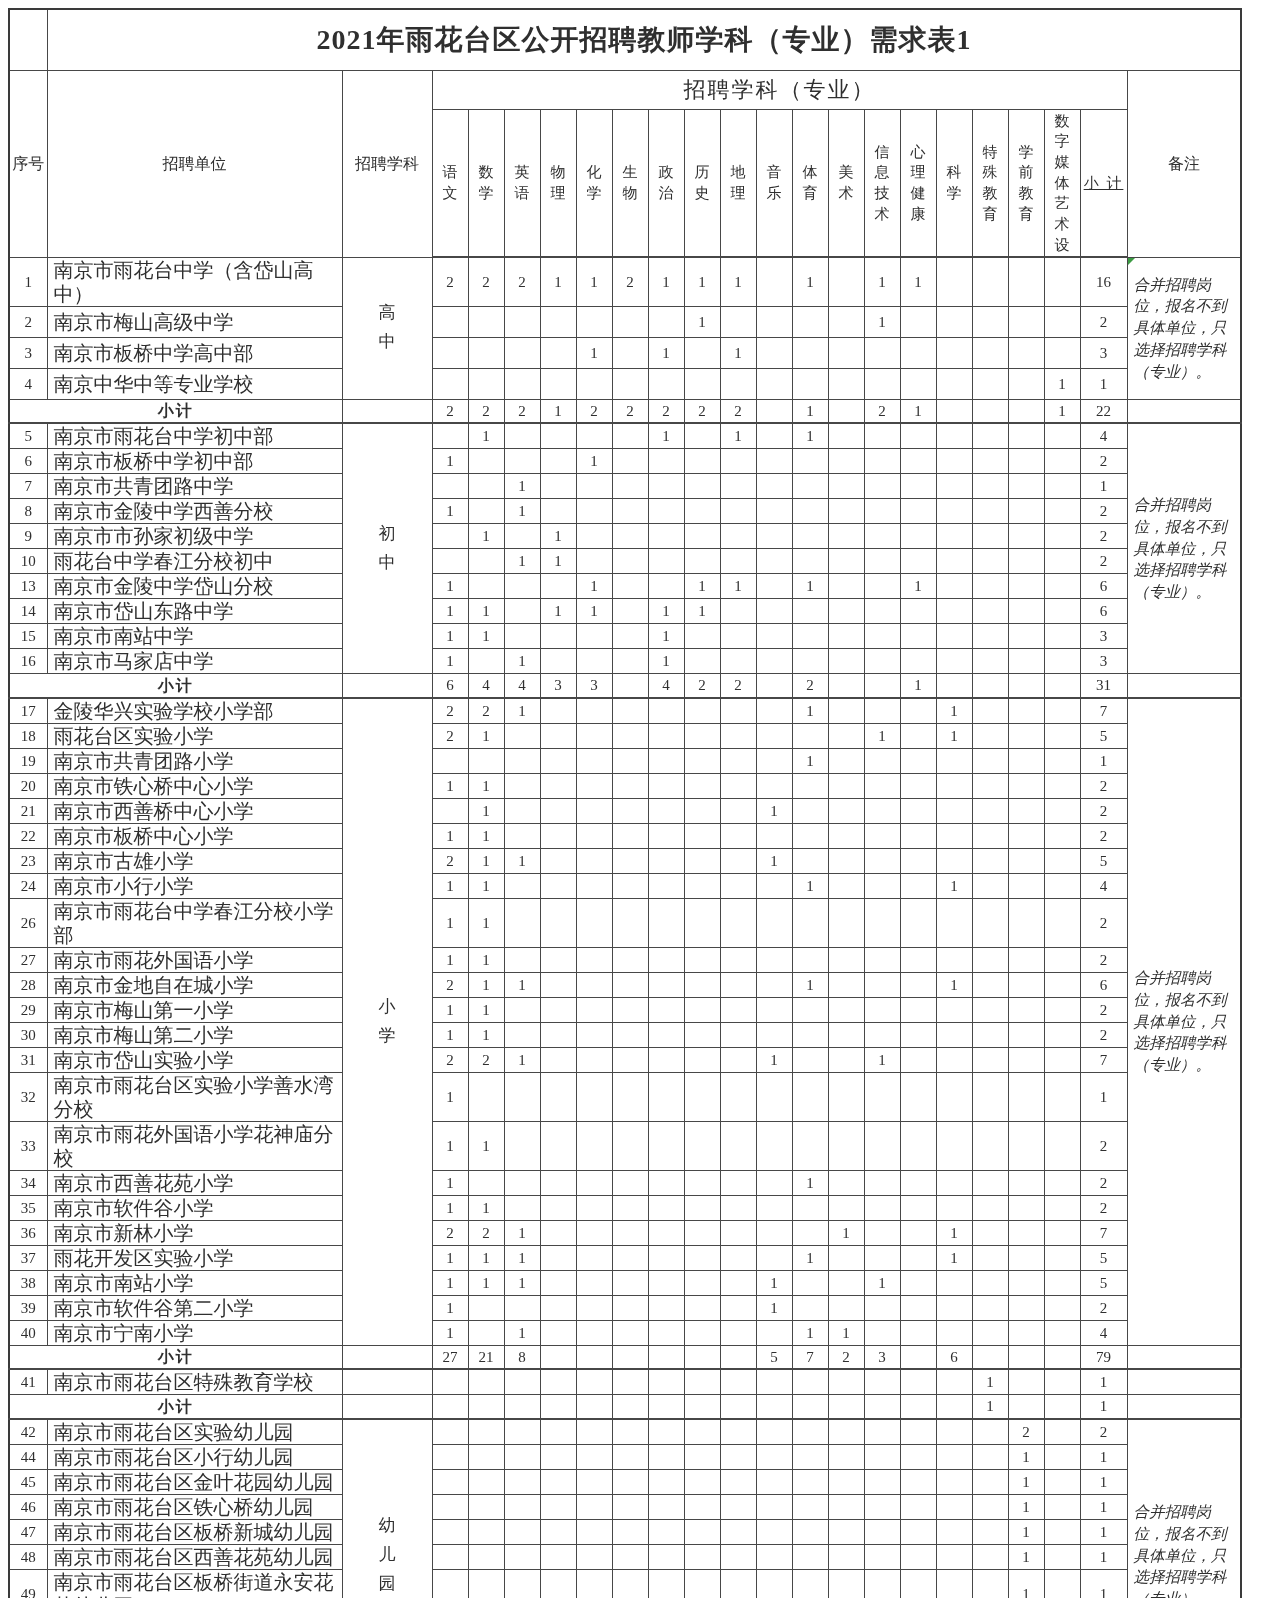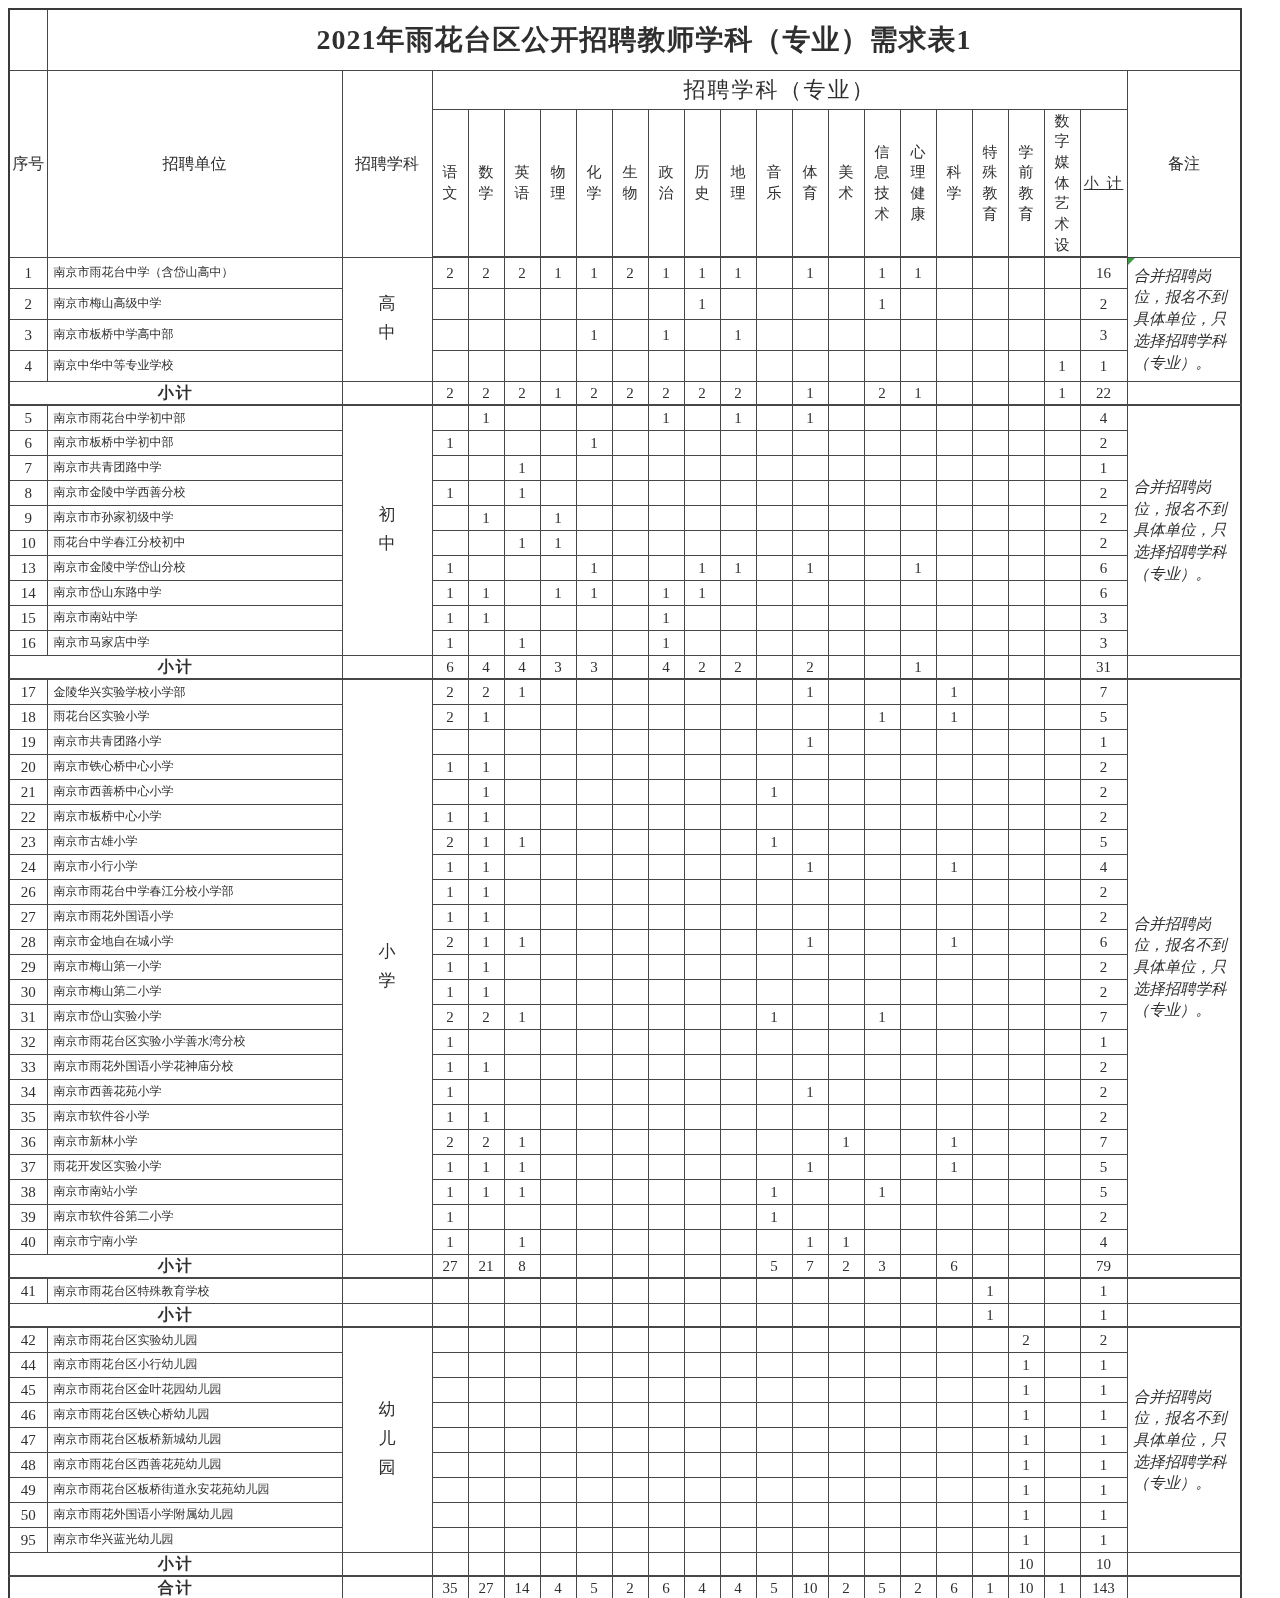--- a/index.html
+++ b/index.html
@@ -13,21 +13,21 @@
   tr.title-row td{height:60px;}
   tr.group-row td{height:38px;}
   td.group-head{font-size:22px;letter-spacing:2px;}
   tr.subj-row td{height:146px;text-decoration:underline;}
   td.colhead{font-size:16px;}
   .v{display:inline-block;width:17px;word-break:break-all;white-space:normal;
      line-height:1.38;font-size:15px;text-align:center;}
   .vs{display:inline-block;width:19px;word-break:break-all;white-space:normal;
       line-height:1.7;font-size:17px;text-align:center;}
   .h{font-size:15px;letter-spacing:2px;}
-  td.unit{text-align:left;padding:0 3px 0 6px;font-size:12px;}
+  td.unit{text-align:left;padding:0 3px 0 6px;font-size:20px;}
   td.no{font-size:15px;}
   td.label{font-size:16px;font-weight:bold;letter-spacing:2px;}
   td.remark-cell{text-align:left;vertical-align:middle;padding:2px 6px;
      font-size:15.5px;line-height:1.4;position:relative;font-style:italic;}
   td.green-flag:before{content:"";position:absolute;top:0;left:0;width:0;height:0;
      border-left:7px solid #3c9b43;border-bottom:7px solid transparent;}
   tr.subtotal td{border-bottom-width:2px;}
   tr.subj-row td{border-bottom-width:2px;}
   table{border:2px solid #3a3a3a;}
 </style>

